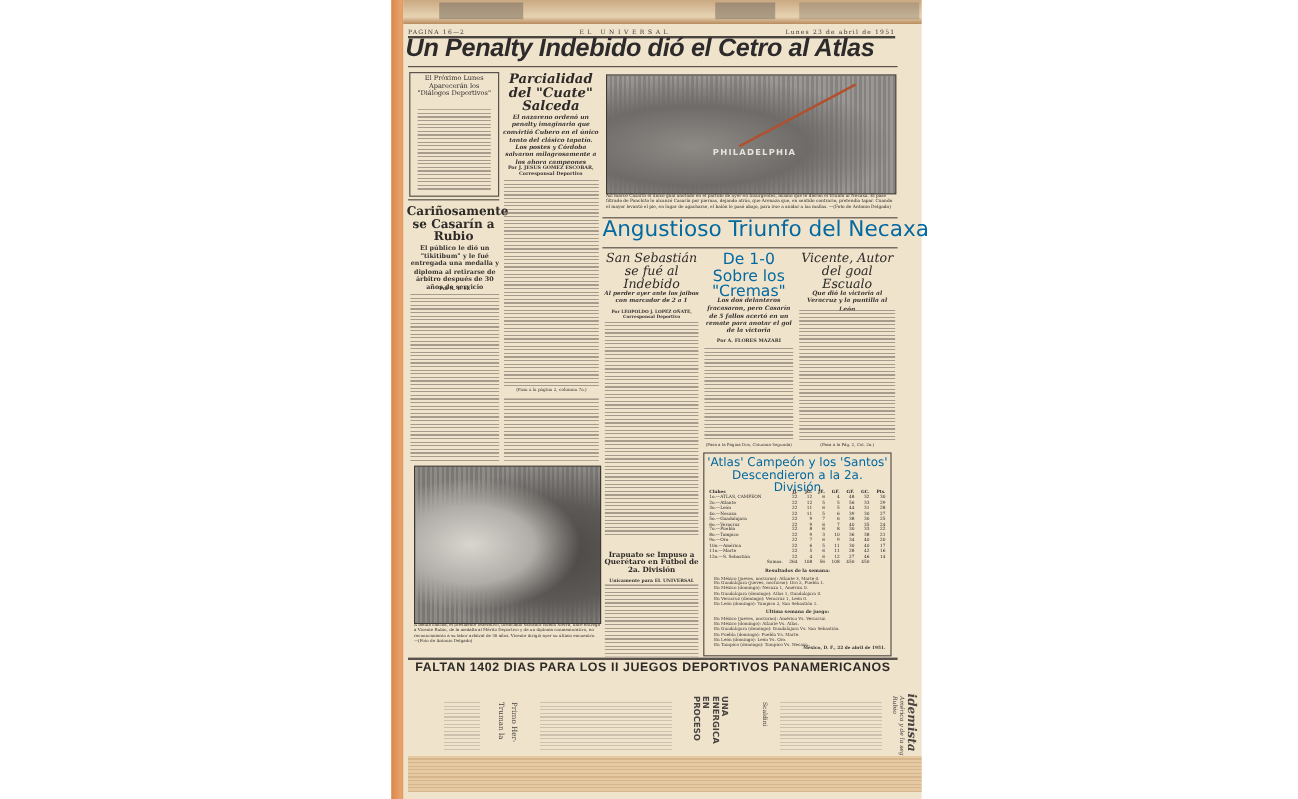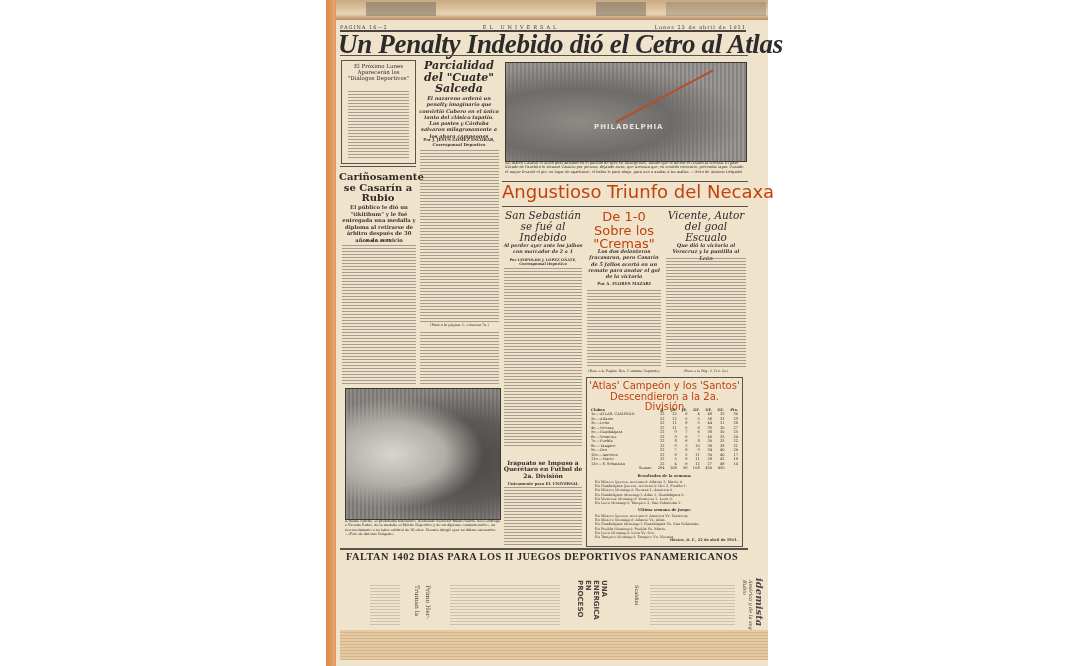--- a/index.html
+++ b/index.html
@@ -2,39 +2,39 @@
 <html><head>
 <meta charset="utf-8">
 <style>
   html,body{margin:0;padding:0;background:#ffffff;}
   body{width:1082px;height:666px;position:relative;overflow:hidden;font-family:"DejaVu Serif",serif;}
   .spine{position:absolute;left:326px;top:0;width:14px;height:666px;background:linear-gradient(90deg,#d9884a,#e9a36a 60%,#c8743a);}
   .page{position:absolute;left:336px;top:0;width:432px;height:666px;background:#efe3cc;}
   .prev-fold{position:absolute;left:336px;top:0;width:432px;height:20px;background:linear-gradient(180deg,#c9a982,#e7d3b2 70%,#b88b5e);overflow:hidden;}
   .prev-fold .strip{position:absolute;top:2px;height:14px;background:#7c6f63;opacity:.55;}
   .masthead{position:absolute;left:340px;top:22px;width:406px;height:8px;border-bottom:2px solid #4a4440;font-size:5px;color:#3a3431;display:flex;justify-content:space-between;align-items:flex-end;letter-spacing:1px;}
-  .headline{position:absolute;left:338px;top:29px;width:412px;font-family:Liberation Serif, serif;font-weight:bold;font-style:italic;font-size:27px;color:#2c2a2a;letter-spacing:-0.3px;white-space:nowrap;}
+  .headline{position:absolute;left:338px;top:29px;width:412px;font-family:Liberation Sans, sans-serif;font-weight:bold;font-style:italic;font-size:21px;color:#2c2a2a;letter-spacing:-0.3px;white-space:nowrap;}
   .rule{position:absolute;height:1px;background:#5a524c;}
   .box{position:absolute;border:1px solid #5a524c;}
   .text-lines{position:absolute;background:repeating-linear-gradient(180deg,#8d8377 0 1px,transparent 1px 3px);opacity:.75;}
   .h-serif{position:absolute;font-family:"DejaVu Serif",serif;font-weight:bold;color:#2e2a27;line-height:1.05;text-align:center;}
-  .h-sans{position:absolute;font-family:"DejaVu Sans",sans-serif;color:#c2410c;line-height:1.05;text-align:center;}
+  .h-sans{position:absolute;font-family:"DejaVu Sans",sans-serif;color:#0369a1;line-height:1.05;text-align:center;}
   .h-ital{position:absolute;font-family:"DejaVu Serif",serif;font-style:italic;font-weight:bold;color:#2e2a27;line-height:1.05;text-align:center;}
   .deck{position:absolute;font-family:"DejaVu Serif",serif;font-style:italic;font-weight:bold;color:#3a3431;font-size:5.5px;line-height:1.25;text-align:center;}
   .byline{position:absolute;font-size:4px;color:#3a3431;text-align:center;font-weight:bold;}
   .photo{position:absolute;background:
      radial-gradient(ellipse at 30% 60%,#8e8a86 0,#6f6b68 40%,transparent 70%),
      repeating-linear-gradient(90deg,#9b9794 0 2px,#86827f 2px 4px);
      border:1px solid #3d3935;}
   .caption{position:absolute;font-size:3.6px;line-height:1.25;color:#2f2b29;}
   .tbl{position:absolute;font-family:"DejaVu Serif",serif;font-size:3.6px;color:#2f2b29;}
   .tbl table{border-collapse:collapse;width:100%;}
   .tbl td,.tbl th{padding:0 1px;text-align:right;line-height:1.25;}
   .tbl td:first-child,.tbl th:first-child{text-align:left;}
-  .banner{position:absolute;left:346px;top:551px;width:400px;font-family:Liberation Serif, serif;font-weight:bold;font-size:10.3px;color:#2e2a27;letter-spacing:0.5px;white-space:nowrap;}
+  .banner{position:absolute;left:346px;top:551px;width:400px;font-family:Liberation Sans, sans-serif;font-weight:bold;font-size:10.3px;color:#2e2a27;letter-spacing:0.5px;white-space:nowrap;}
   .edge{position:absolute;left:340px;top:630px;width:428px;height:30px;background:repeating-linear-gradient(180deg,#e4c9a2 0 2px,#d5b58b 2px 3px);}
   .vtext{position:absolute;writing-mode:vertical-rl;font-size:6px;color:#4a4440;}
   .small{font-size:4.2px;color:#3a3431;line-height:1.3;}
 </style>
 </head>
 <body>
 
 <div class="spine"></div>
 
 <div class="page"></div>

